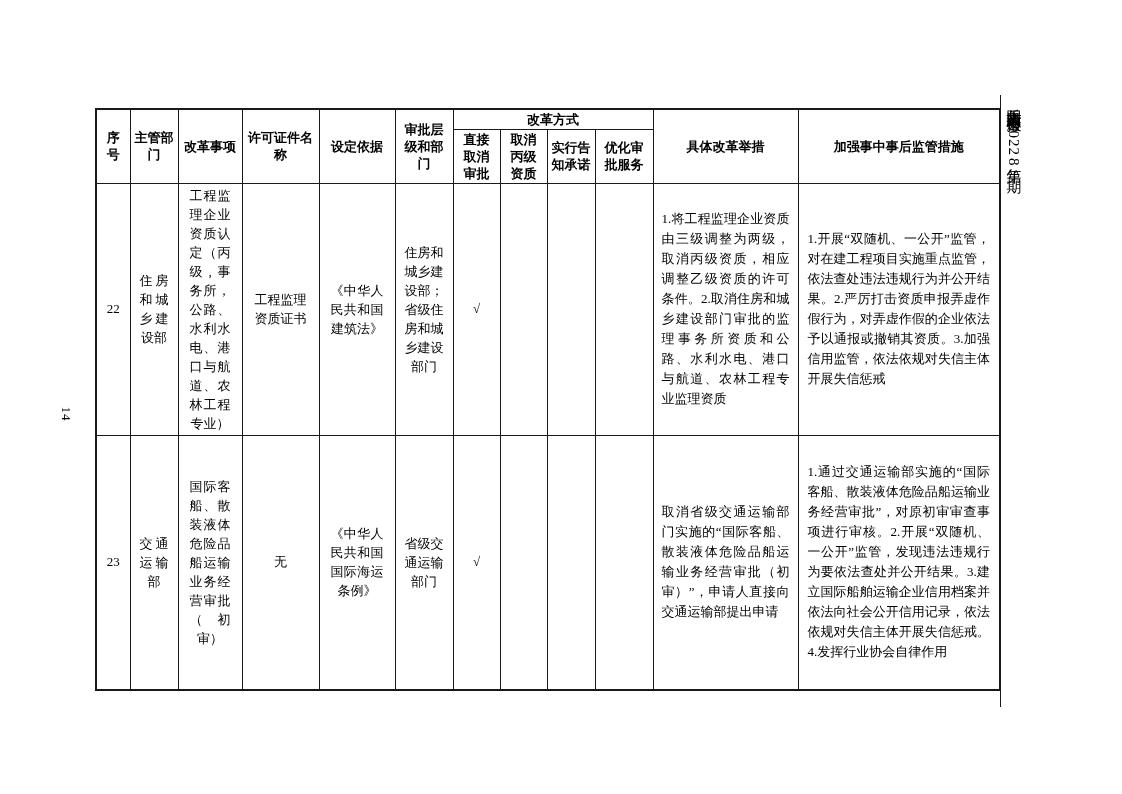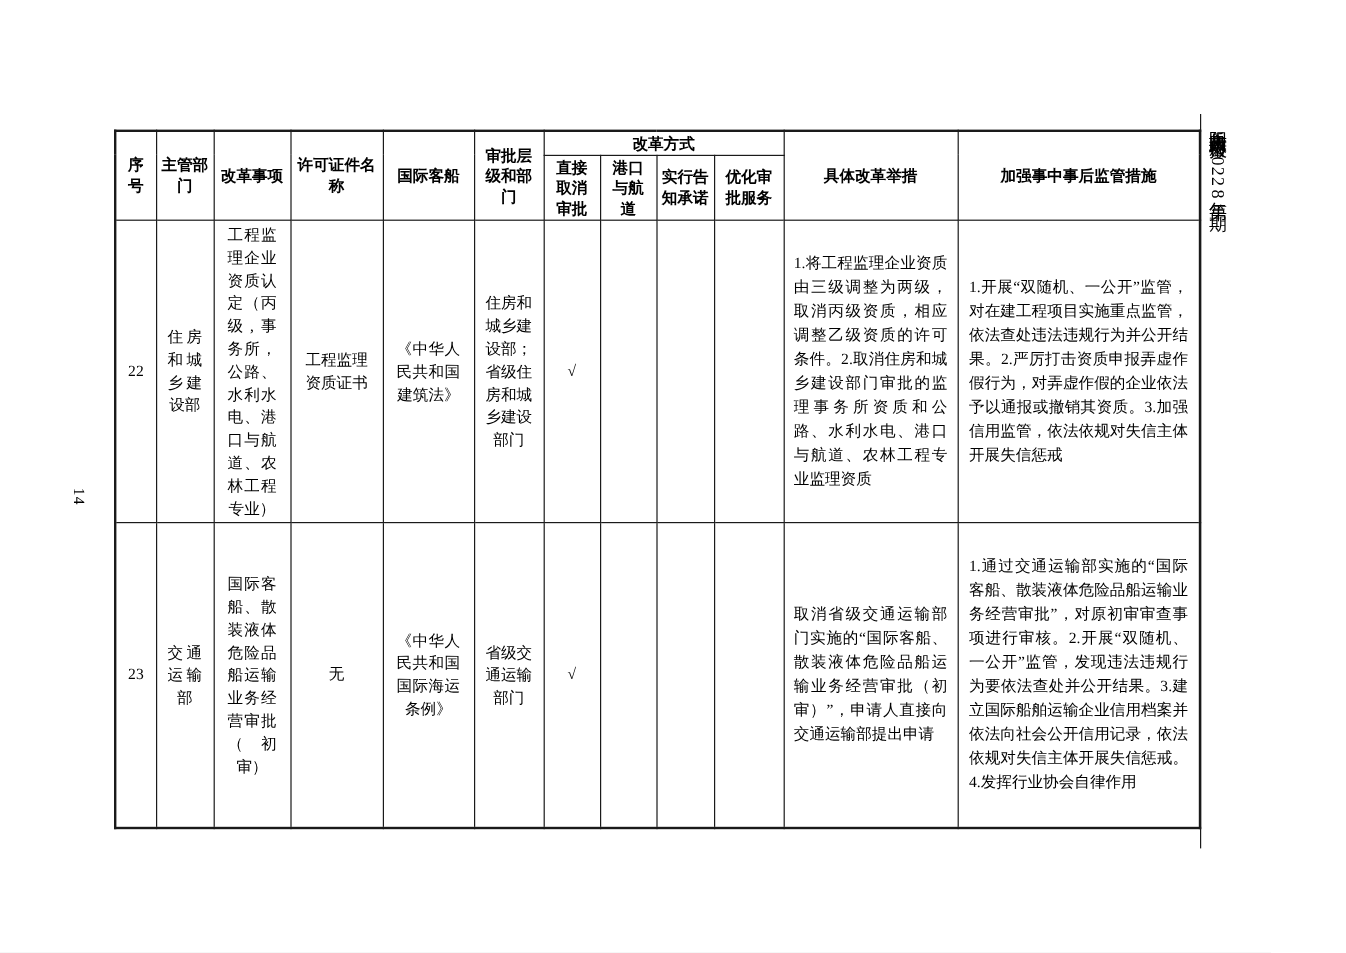--- a/index.html
+++ b/index.html
@@ -96,29 +96,29 @@
       <col style="width:58px">
         <col style="width:145px">
         <col style="width:202px">
     </colgroup>
     <tbody>
       <tr class="h1">
         <th rowspan="2" class="p-c1">序号</th>
         <th rowspan="2" class="p-c2">主管部门</th>
         <th rowspan="2" class="p-c3">改革事项</th>
         <th rowspan="2" class="p-c4">许可证件名称</th>
-        <th rowspan="2" class="p-c5">国际客船</th>
+        <th rowspan="2" class="p-c5">设定依据</th>
         <th rowspan="2" class="p-c6">审批层级和部门</th>
         <th colspan="4">改革方式</th>
         <th rowspan="2" class="p-c11">具体改革举措</th>
         <th rowspan="2" class="p-c12">加强事中事后监管措施</th>
       </tr>
       <tr class="h2">
         <th class="p-c7">直接取消审批</th>
-        <th class="p-c7">港口与航道</th>
+        <th class="p-c7">取消丙级资质</th>
         <th class="p-c7">实行告知承诺</th>
         <th class="p-c10">优化审批服务</th>
       </tr>
 
       <tr class="r22">
         <td class="center p-c1">22</td>
         <td class="jc p-c2">住房和城乡建设部</td>
         <td class="jc p-c3">工程监理企业资质认定（丙级,事务所，公路、水利水电、港口与航道、农林工程专业）</td>
         <td class="jc p-c4">工程监理资质证书</td>
         <td class="jc p-c5">《中华人民共和国建筑法》</td>

